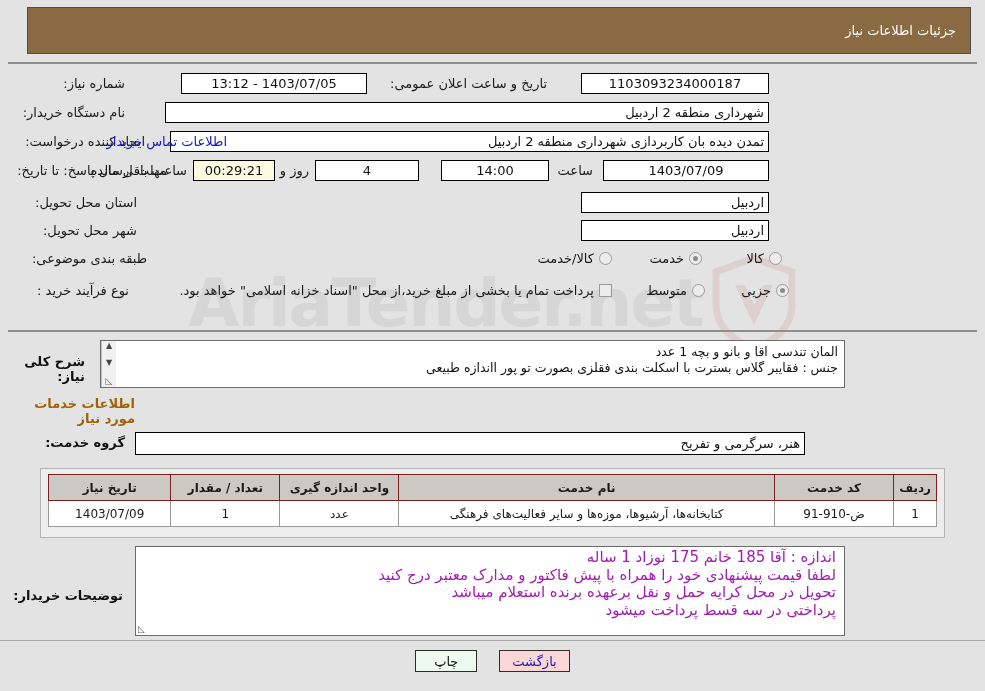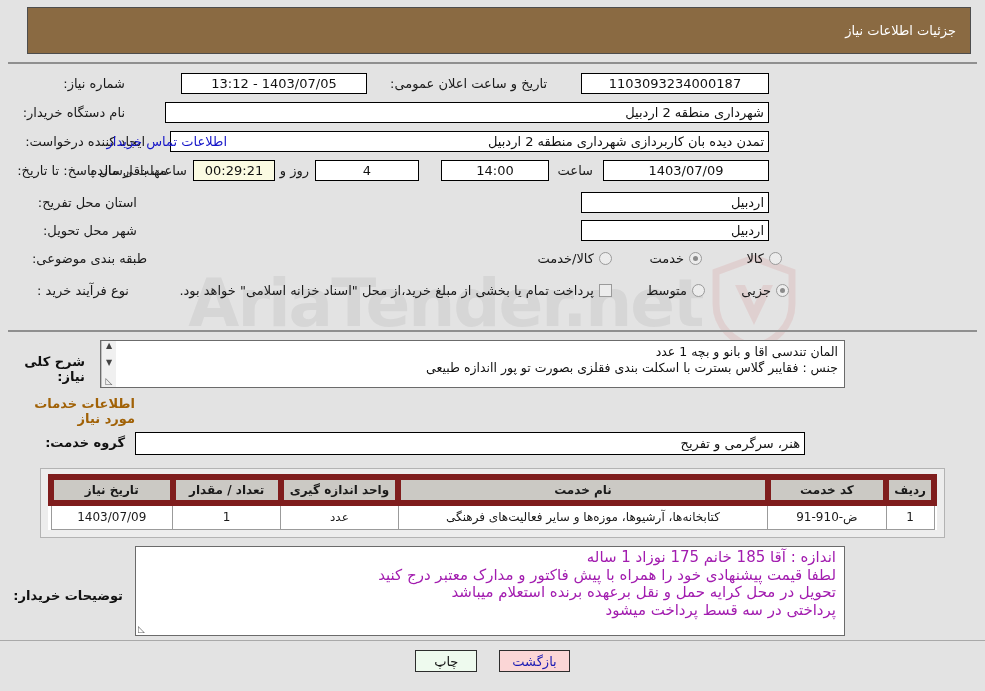--- a/index.html
+++ b/index.html
@@ -159,21 +159,21 @@
   #svc-table {
     position: absolute; top: 474px; right: 48px;
     width: 889px;
     border-collapse: collapse;
     font-size: 12px;
     background: #fff;
     z-index: 1;
   }
   #svc-table th {
     background: #cbc9c4;
-    border: 6px solid #7f1d1d;
+    border: 1px solid #7f1d1d;
     color: #1a1a1a;
     font-weight: bold;
     height: 26px;
     padding: 0 5px;
     text-align: center;
   }
   #svc-table td {
     background: #ffffff;
     border: 1px solid #9b9b9b;
     color: #1a1a1a;
@@ -281,21 +281,21 @@
       <div class="fld center" style="position:absolute; right:208px; width:166px;">1403/07/09</div>
       <div class="lbl" style="position:absolute; right:384px;">ساعت</div>
       <div class="fld center" style="position:absolute; right:428px; width:108px;">14:00</div>
       <div class="fld center" style="position:absolute; right:558px; width:104px;">4</div>
       <div class="lbl" style="position:absolute; right:668px;">روز و</div>
       <div class="fld timer" style="position:absolute; right:702px; width:82px;">00:29:21</div>
       <div class="lbl" style="position:absolute; right:790px;">ساعت باقی مانده</div>
     </div>
 
     <div class="row" style="top:138px; right:0; width:969px;">
-      <div class="lbl" style="position:absolute; right:0; width:120px; margin-right:840px; text-align:right;">استان محل تفریح:</div>
+      <div class="lbl" style="position:absolute; right:0; width:120px; margin-right:840px; text-align:right;">استان محل تحویل:</div>
       <div class="fld right" style="position:absolute; right:208px; width:188px;">اردبیل</div>
     </div>
 
     <div class="row" style="top:166px; right:0; width:969px;">
       <div class="lbl" style="position:absolute; right:0; width:120px; margin-right:840px; text-align:right;">شهر محل تحویل:</div>
       <div class="fld right" style="position:absolute; right:208px; width:188px;">اردبیل</div>
     </div>
 
     <div class="row" style="top:194px; right:0; width:969px;">
       <div class="lbl" style="position:absolute; right:0; width:130px; margin-right:830px; text-align:right;">طبقه بندی موضوعی:</div>

